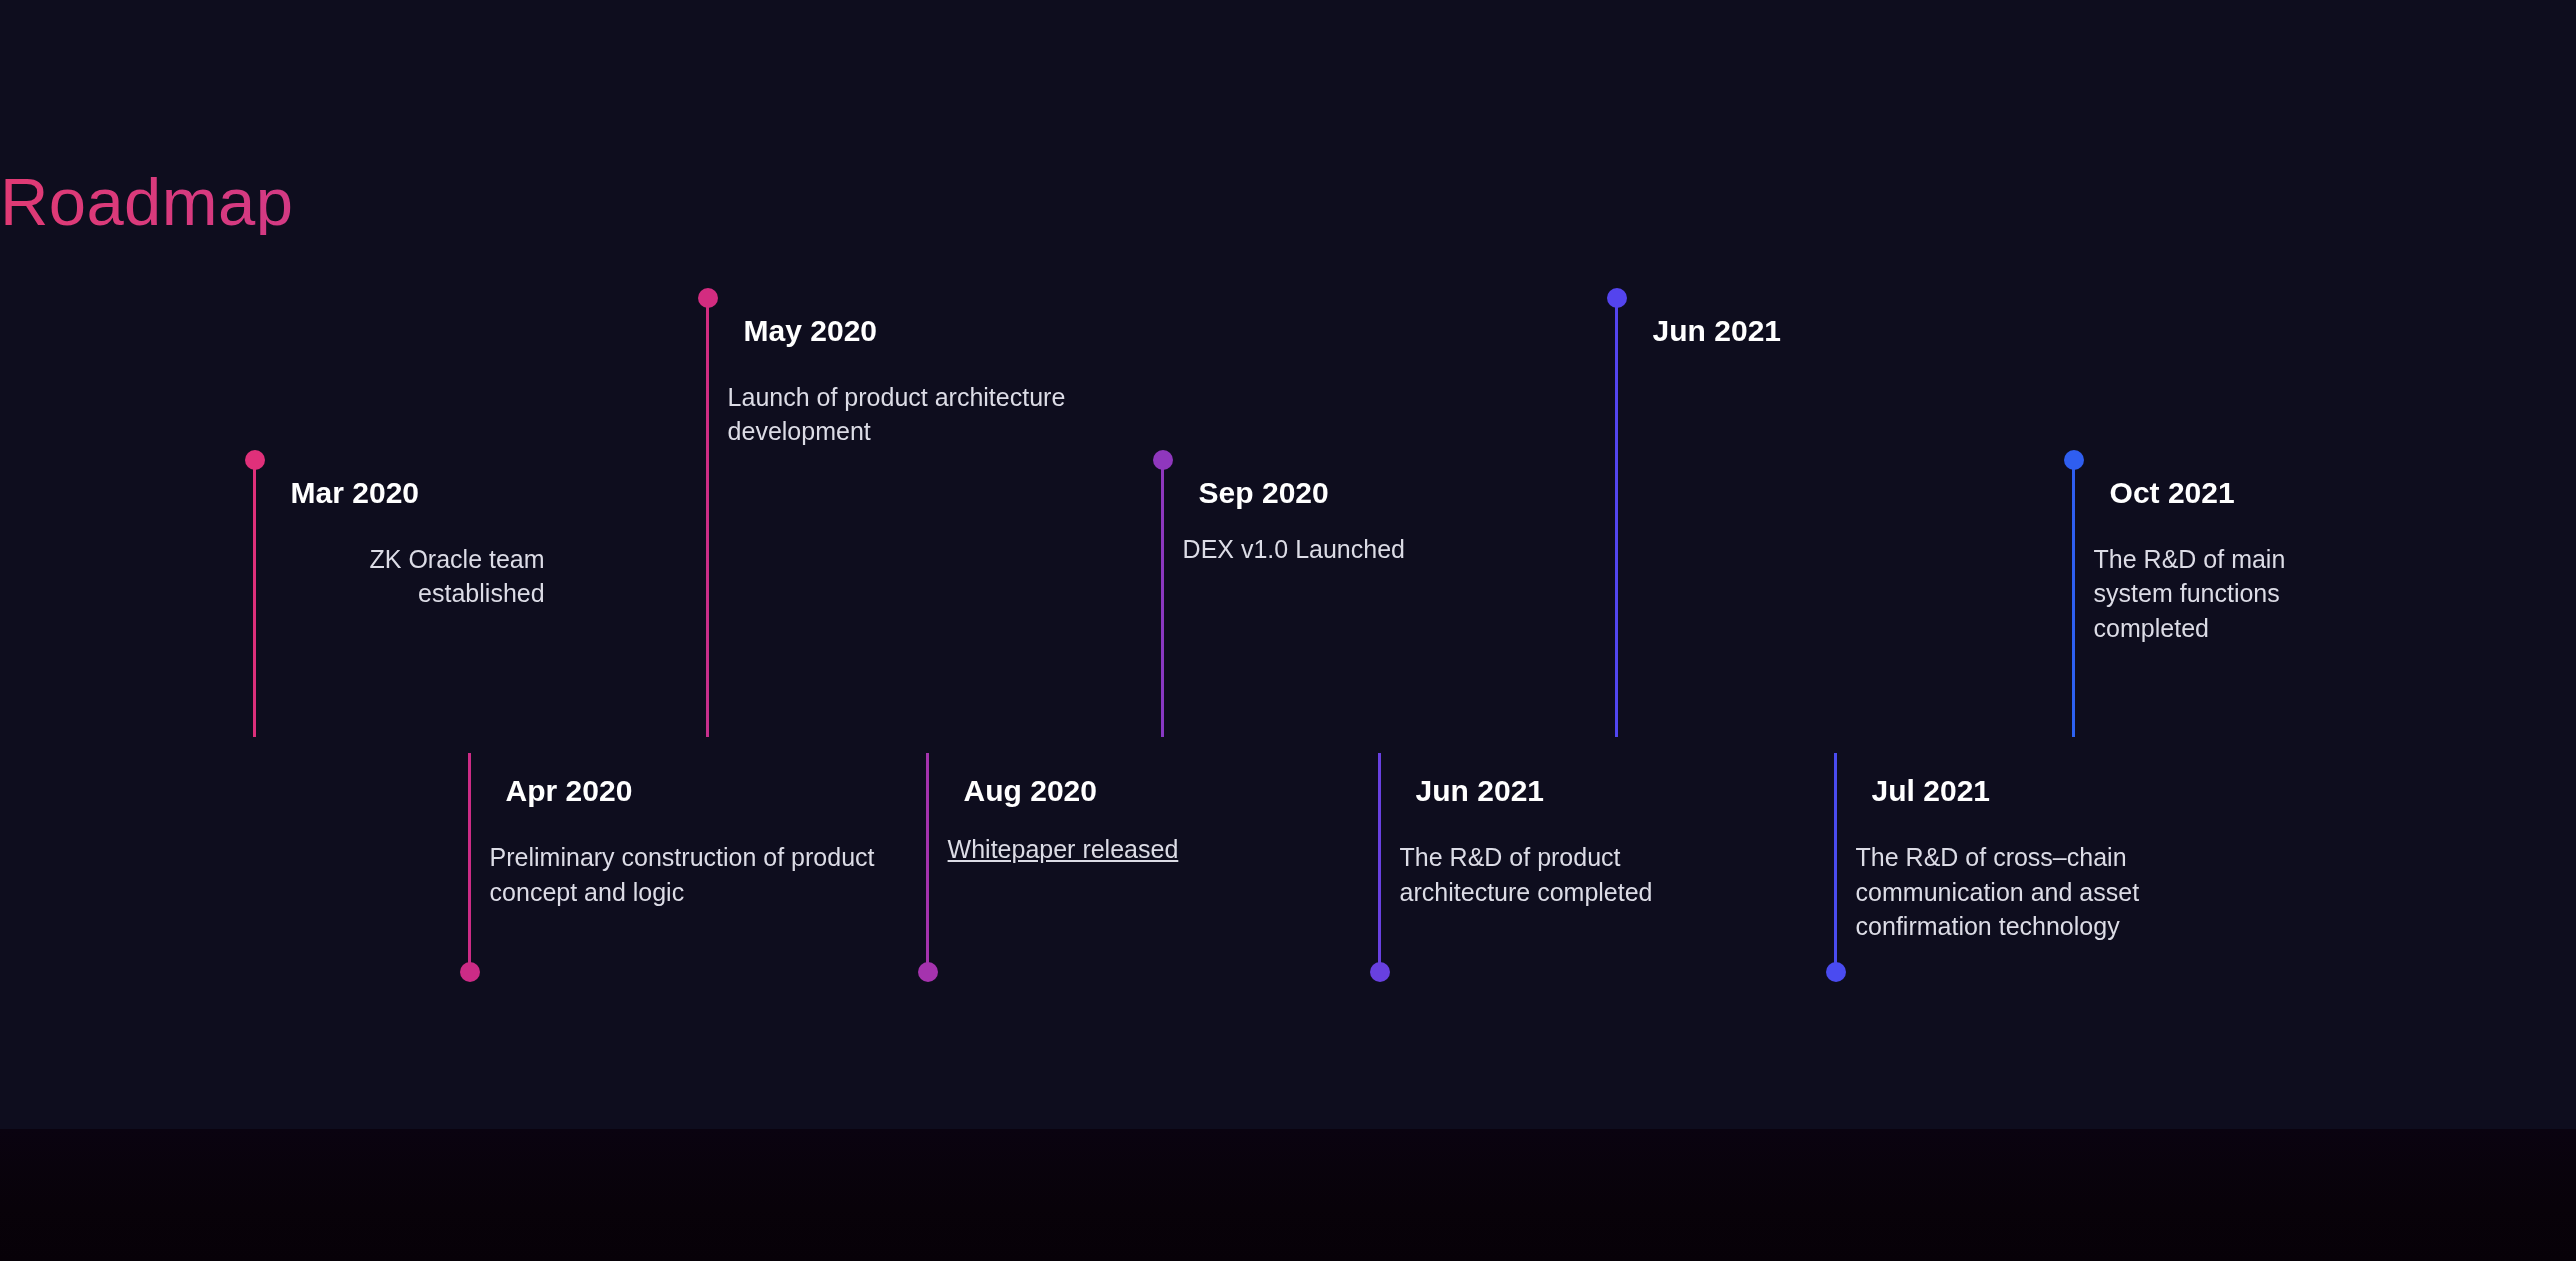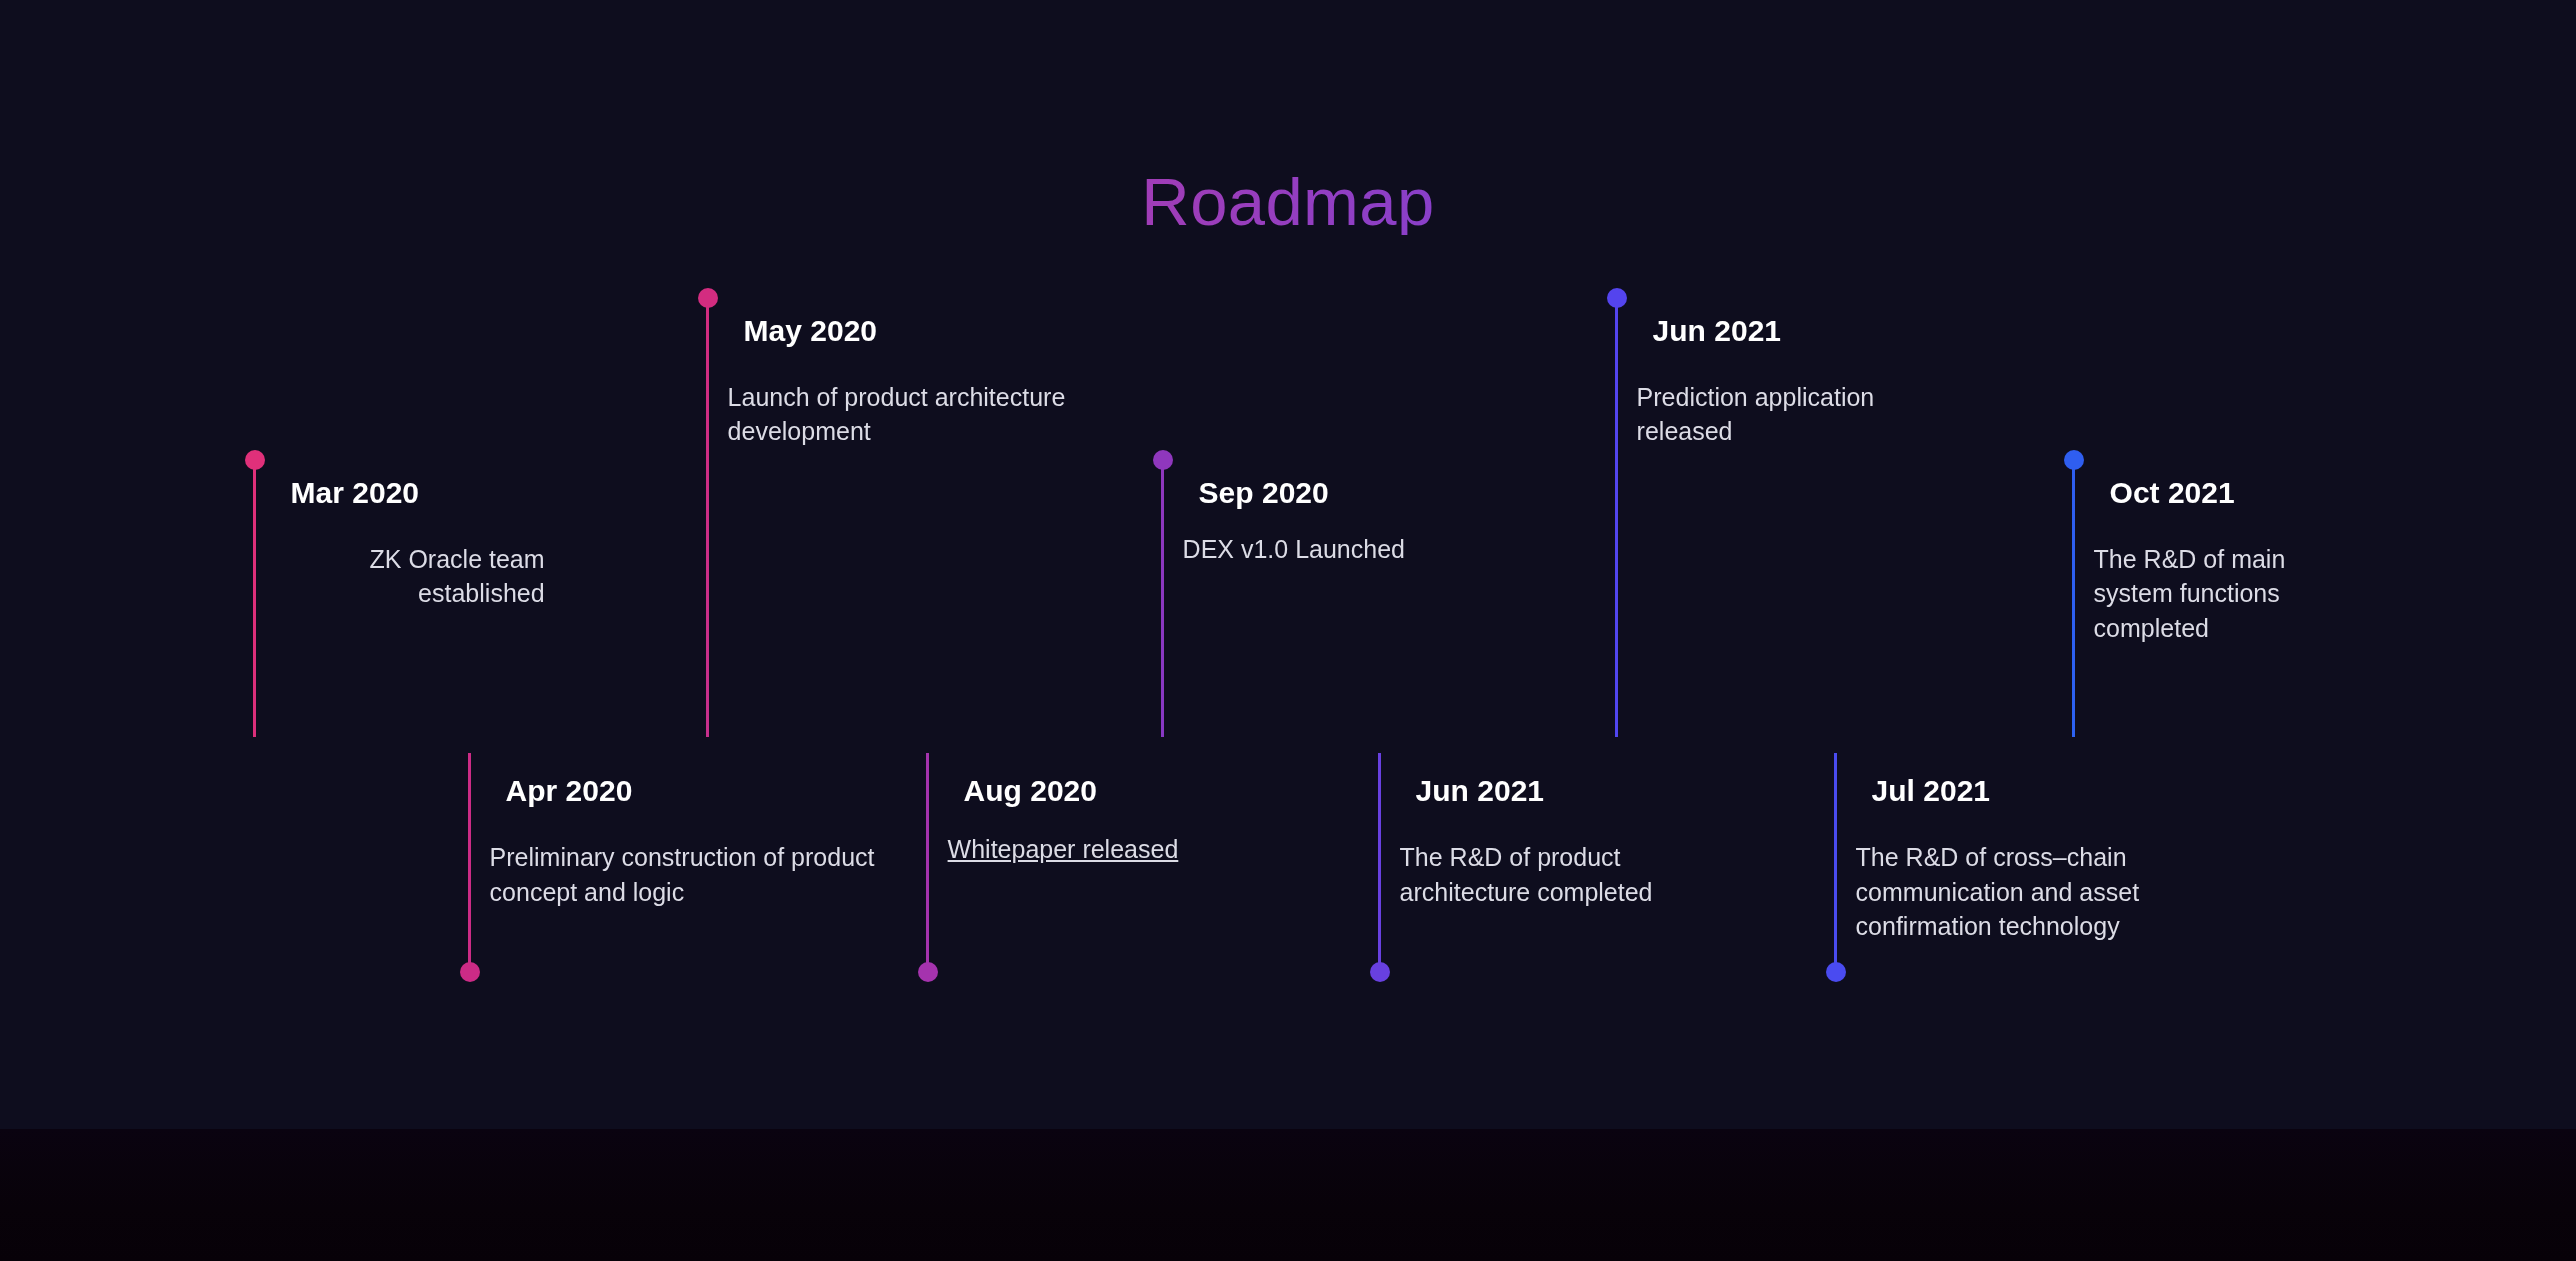--- a/index.html
+++ b/index.html
@@ -26,21 +26,20 @@
     height: 133px;
     background: linear-gradient(180deg, #0a0310 0%, #080209 60%, #070108 100%);
   }
 
   
   #title {
     position: absolute;
     top: 123px;
     left: 0;
     width: 2576px;
-    text-align: center;
     font-size: 67px;
     font-weight: 400;
     letter-spacing: 0.4px;
     line-height: 1;
     background: linear-gradient(90deg, #e03a74 0%, #c0399b 28%, #8b3fc8 55%, #5a47ee 78%, #2f63f3 100%);
     -webkit-background-clip: text;
     background-clip: text;
     color: transparent;
     -webkit-text-fill-color: transparent;
     white-space: nowrap;
@@ -150,21 +149,20 @@
       <p class="item-date">Jun  2021</p>
       <p class="item-desc" style="margin-top:34px; width:324px;">The R&amp;D of product architecture completed</p>
     </div>
   </div>
 
   <div class="item top" style="left:1615px; top:298px;">
     <div class="stem" style="top:0; height:439px; background:linear-gradient(180deg,#5444ee,#5146f0);"></div>
     <div class="dot" style="background:#5444ee;"></div>
     <div class="item-text">
       <p class="item-date">Jun  2021</p>
-      <p class="item-desc" style="margin-top:34px; width:324px;">Prediction application released</p>
     </div>
   </div>
 
   <div class="item bottom" style="left:1834px; top:753px;">
     <div class="stem" style="top:0; height:219px; background:linear-gradient(180deg,#4a4bf0,#4a4bf0);"></div>
     <div class="dot" style="top:209px; background:#4a4bf0;"></div>
     <div class="item-text">
       <p class="item-date">Jul  2021</p>
       <p class="item-desc" style="margin-top:34px; width:351px;">The R&amp;D of cross–chain communication and asset confirmation technology</p>
     </div>

